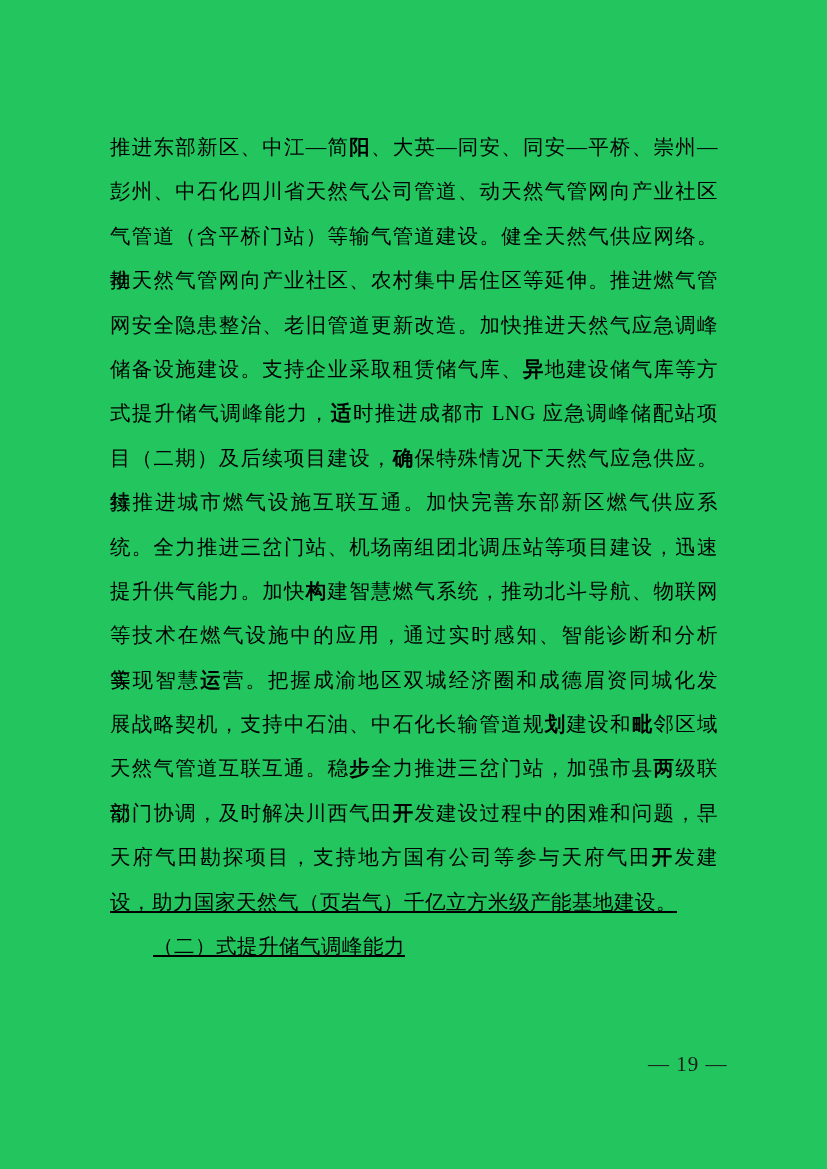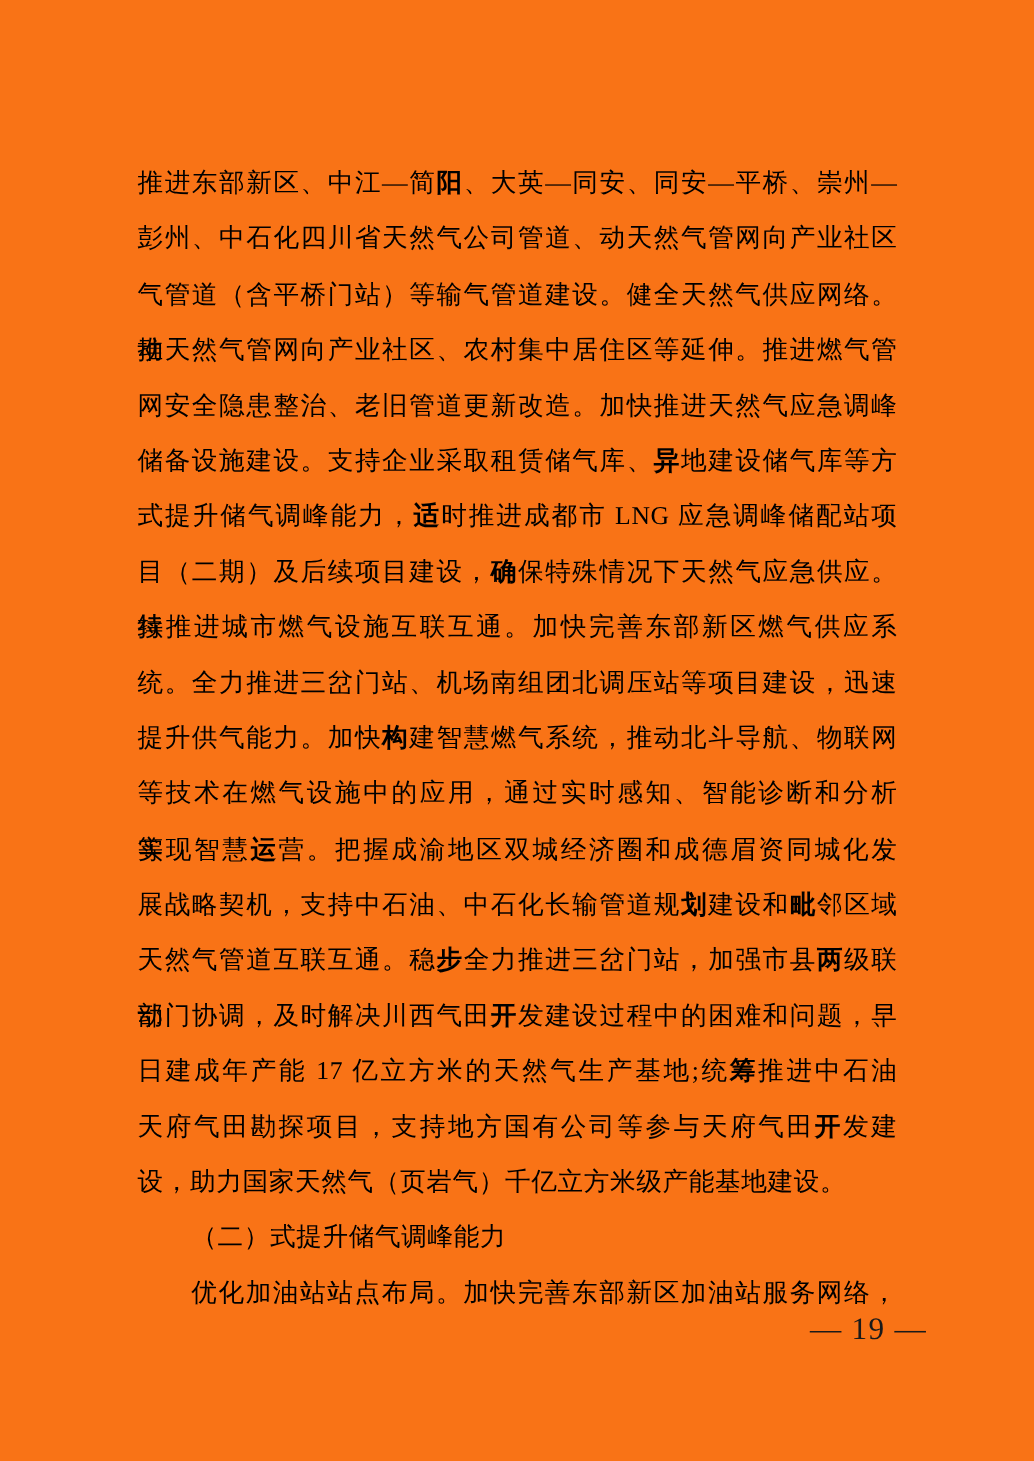--- a/index.html
+++ b/index.html
@@ -4,21 +4,21 @@
 <style>
   html, body {
     margin: 0;
     padding: 0;
     background: #ffffff;
   }
   .page {
     position: relative;
     width: 827px;
     height: 1169px;
-    background: #f97316;
+    background: #22c55e;
     overflow: hidden;
     font-family: "Liberation Serif", "DejaVu Serif", serif;
     color: #000000;
   }
   .doc-body {
     position: absolute;
     left: 110px;
     top: 125px;
     width: 608px;
   }
@@ -27,32 +27,33 @@
     line-height: 44.4px;
     height: 44.4px;
     color: #000000;
     text-align: justify;
     text-align-last: justify;
     letter-spacing: 0.5px;
   }
   .line.short {
     text-align: right;
     text-align-last: left;
+    text-decoration: underline;
   }
   .line.indent {
     text-indent: 43px;
   }
   .line .b {
     font-weight: bold;
   }
   .page-number {
     position: absolute;
     left: 648px;
     top: 1051px;
-    font-size: 25px;
+    font-size: 21px;
     line-height: 26px;
     color: #1a1a1a;
     letter-spacing: 1px;
     white-space: nowrap;
   }
 </style>
 </head>
 <body>
 
 <div class="page">
@@ -66,20 +67,18 @@
       <div class="line"><span>式提升储气调峰能力，</span><span class="b">适</span><span>时推进成都市 LNG 应急调峰储配站项</span></div>
       <div class="line"><span>目（二期）及后续项目建设，</span><span class="b">确</span><span>保特殊情况下天然气应急供应。持</span></div>
       <div class="line"><span>续推进城市燃气设施互联互通。加快完善东部新区燃气供应系</span></div>
       <div class="line"><span>统。全力推进三岔门站、机场南组团北调压站等项目建设，迅速</span></div>
       <div class="line"><span>提升供气能力。加快</span><span class="b">构</span><span>建智慧燃气系统，推动北斗导航、物联网</span></div>
       <div class="line"><span>等技术在燃气设施中的应用，通过实时感知、智能诊断和分析等，</span></div>
       <div class="line"><span>实现智慧</span><span class="b">运</span><span>营。把握成渝地区双城经济圈和成德眉资同城化发</span></div>
       <div class="line"><span>展战略契机，支持中石油、中石化长输管道规</span><span class="b">划</span><span>建设和</span><span class="b">毗</span><span>邻区域</span></div>
       <div class="line"><span>天然气管道互联互通。稳</span><span class="b">步</span><span>全力推进三岔门站，加强市县</span><span class="b">两</span><span>级联动、</span></div>
       <div class="line"><span>部门协调，及时解决川西气田</span><span class="b">开</span><span>发建设过程中的困难和问题，早</span></div>
-      <div class="line"><span>日建成年产能 17 亿立方米的天然气生产基地;统</span><span class="b">筹</span><span>推进中石油</span></div>
       <div class="line"><span>天府气田勘探项目，支持地方国有公司等参与天府气田</span><span class="b">开</span><span>发建</span></div>
       <div class="line short"><span>设，助力国家天然气（页岩气）千亿立方米级产能基地建设。</span></div>
       <div class="line short indent"><span>（二）式提升储气调峰能力</span></div>
-      <div class="line indent"><span>优化加油站站点布局。加快完善东部新区加油站服务网络，</span></div>
     </div>
   <div class="page-number">— 19 —</div>
 </div>
 
 </body></html>

